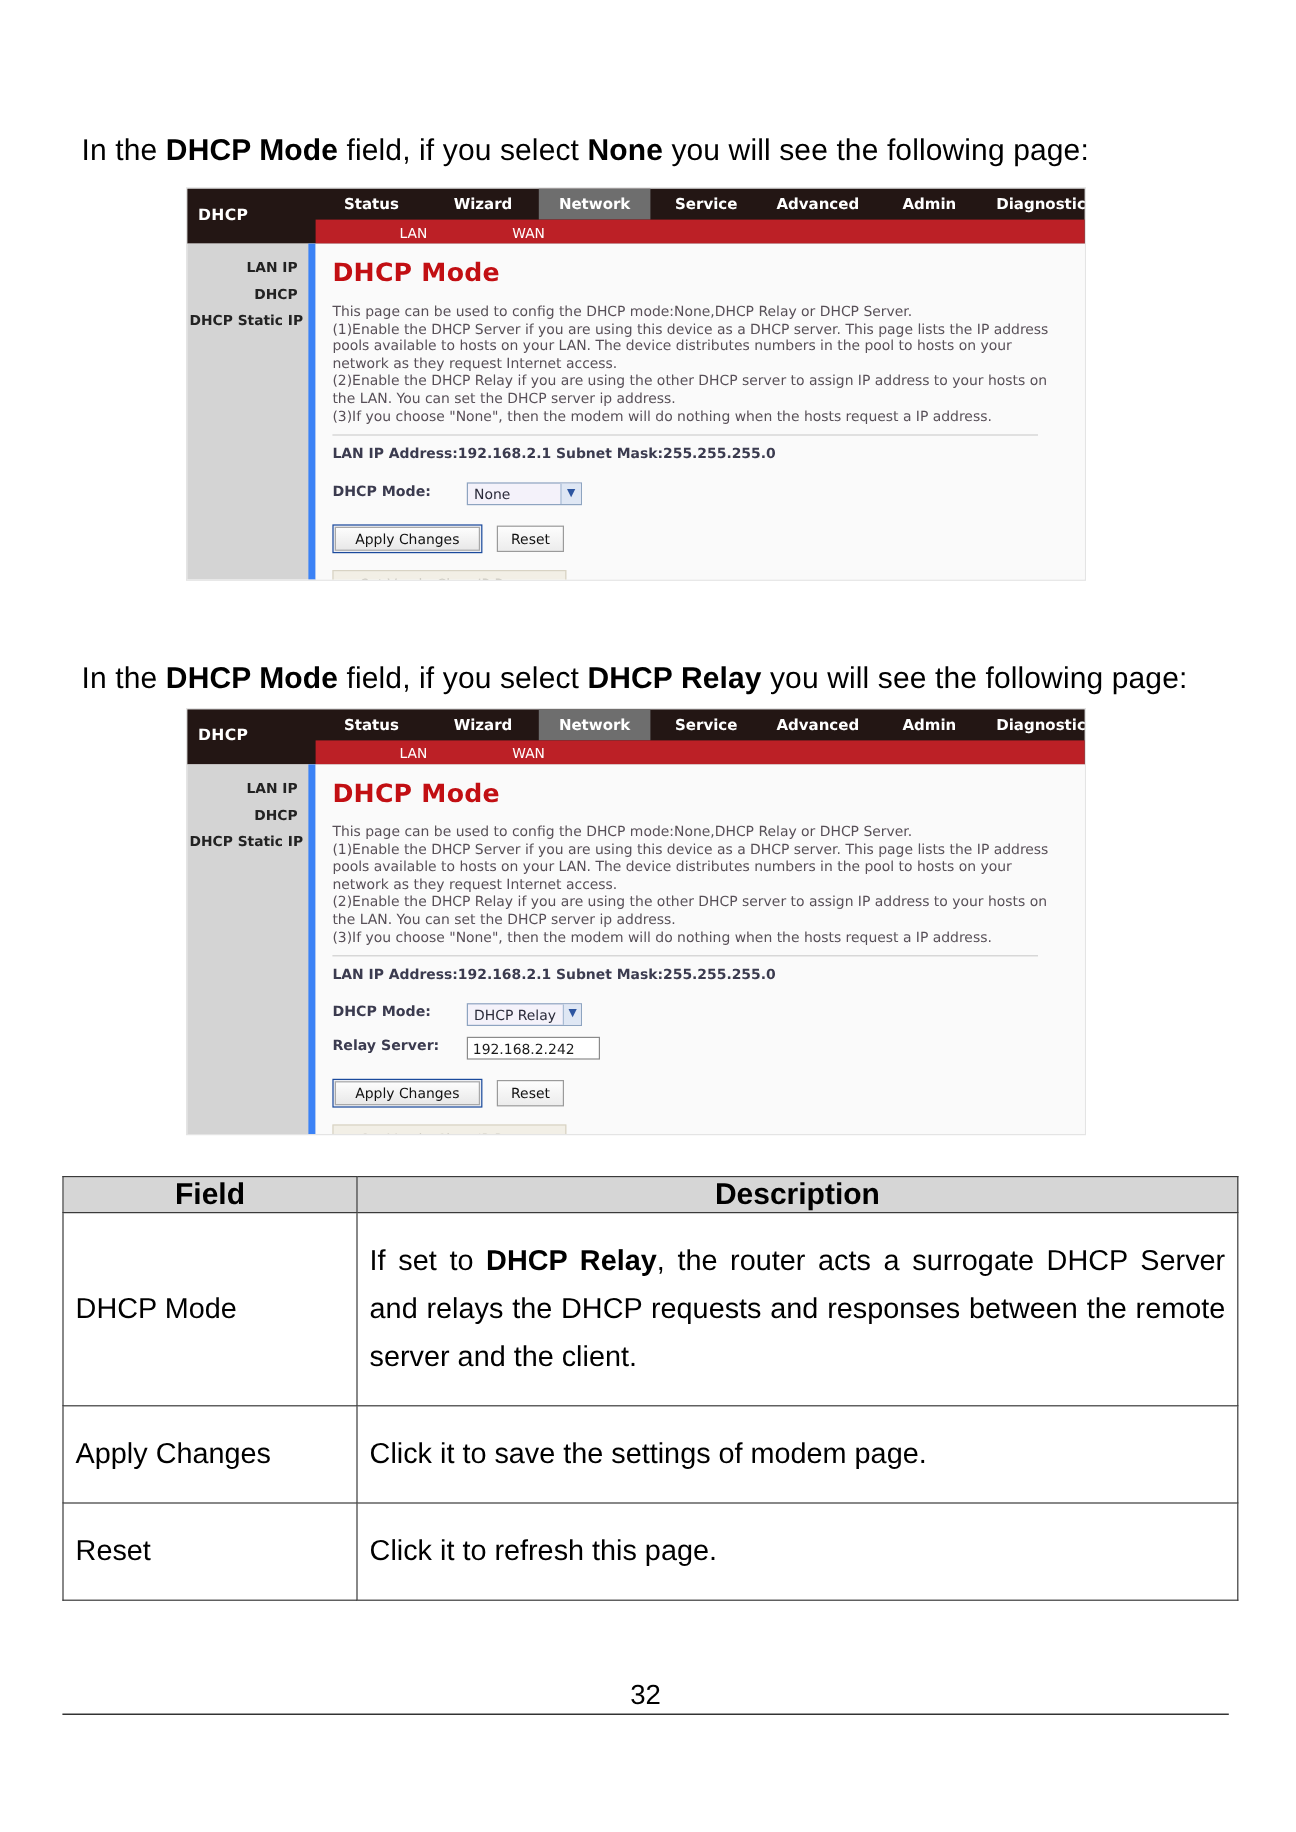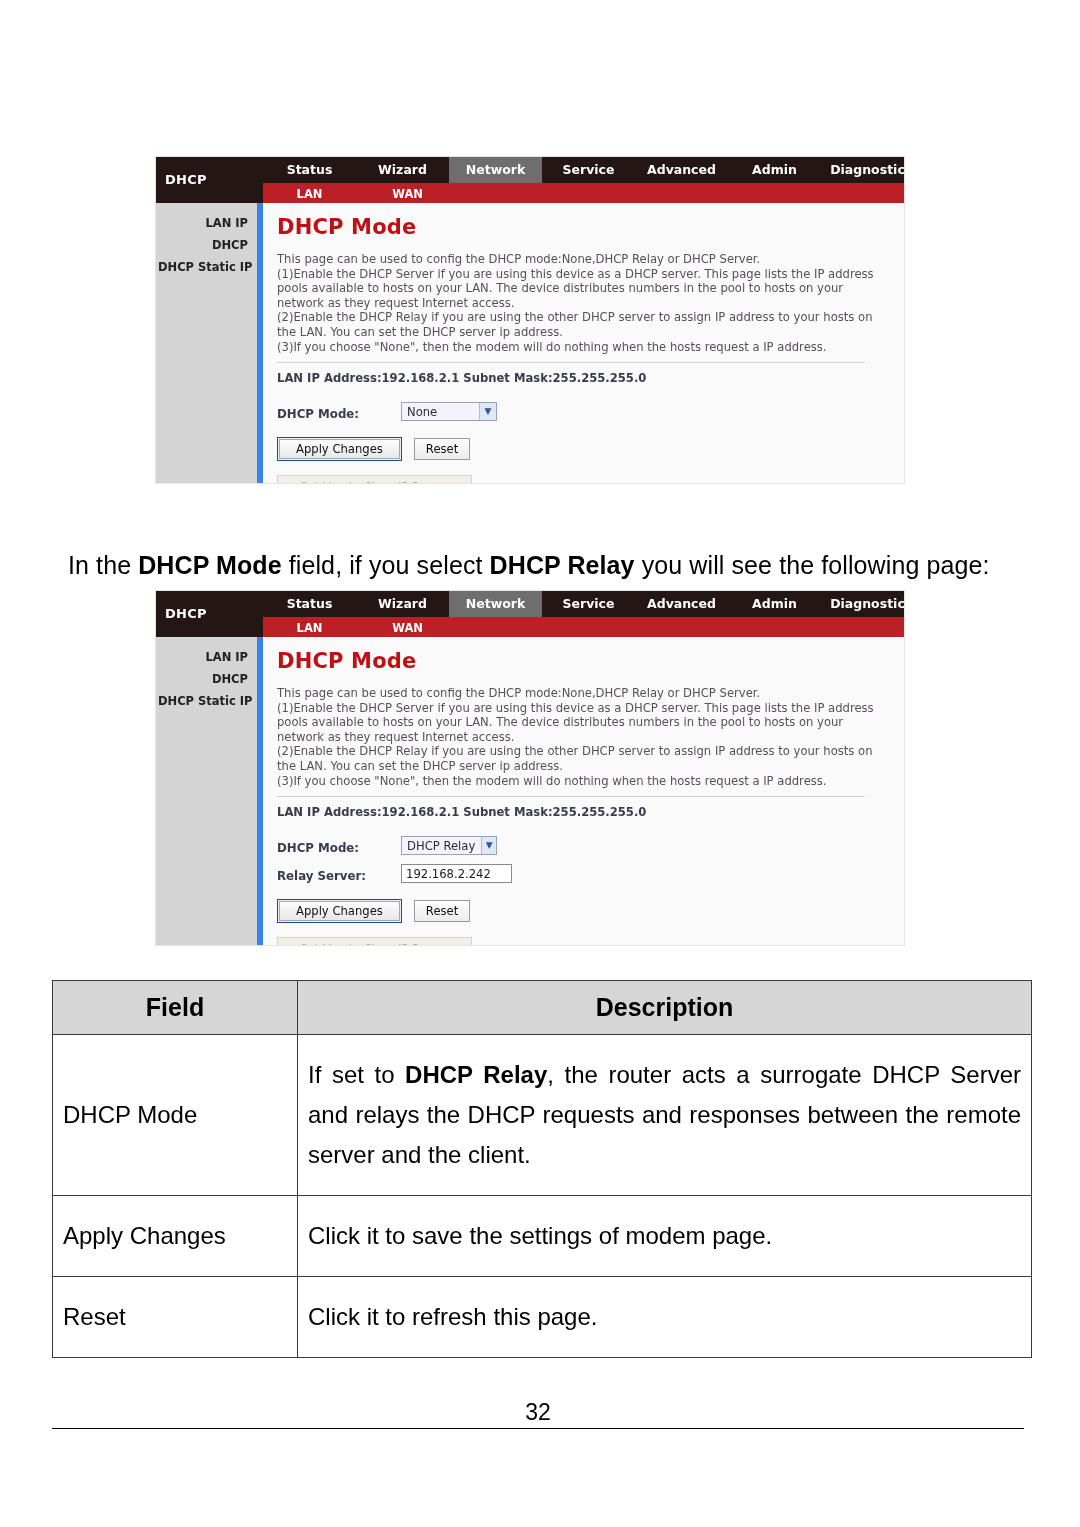--- a/index.html
+++ b/index.html
@@ -104,24 +104,24 @@
     position: absolute;
     left: 107px;
     top: 26px;
     right: 0;
     height: 20px;
     background: #bc2026;
   }
   .nav-sub .subtab {
     display: inline-block;
     width: 93px;
-    text-align: center;
+    text-align: right;
     color: #ffffff;
     font-size: 11.5px;
-    font-weight: bold;
+    font-weight: normal;
     line-height: 20px;
   }
 
   
   .shot-body {
     position: relative;
     height: calc(100% - 46px);
     display: flex;
     align-items: stretch;
   }
@@ -170,26 +170,25 @@
   }
   .ipline {
     font-size: 11.6px;
     font-weight: bold;
     color: #3b3b4f;
     margin-bottom: 17px;
   }
 
   .formrow {
     display: flex;
-    align-items: flex-end;
+    align-items: flex-start;
     margin-bottom: 9px;
     font-size: 11.8px;
     font-weight: bold;
     color: #3b3b4f;
-    gap: 12px;
   }
   .formrow .lbl { width: 112px; white-space: nowrap; }
 
   
   .xp-select {
     display: inline-flex;
     align-items: center;
     justify-content: space-between;
     height: 19px;
     background: #f4f2fa;
@@ -284,21 +283,21 @@
   #field-table td, #field-table th {
     border: 1px solid #3a3a3a;
     vertical-align: middle;
     padding: 20px 10px;
     box-sizing: border-box;
   }
   #field-table thead th {
     background: #d6d6d6;
     font-weight: bold;
     font-size: 25px;
-    padding: 12px 10px;
+    padding: 0 10px;
   }
   #field-table col.c1 { width: 245px; }
   #field-table td.field-cell {
     font-size: 24px;
     font-weight: normal;
   }
   #field-table td.desc-cell {
     text-align: justify;
     line-height: 40px;
     font-size: 24px;
@@ -323,20 +322,23 @@
     border: 0;
     border-top: 1.5px solid #000;
     margin: 2px 0 0 0;
   }
 </style>
 </head>
 <body>
 
 <div class="page">
 
+  <p class="intro" id="intro-none">
+    <span>In the </span><b>DHCP Mode</b><span> field, if you select </span><b>None</b><span> you will see the following page:</span>
+  </p>
 
   <div class="router-shot" id="shot-none">
 
     <div class="navwrap">
       <div class="brand">DHCP</div>
 
       <div class="nav-main">
         <div class="tab w1">Status</div>
         <div class="tab w1">Wizard</div>
         <div class="tab w1 active">Network</div>

